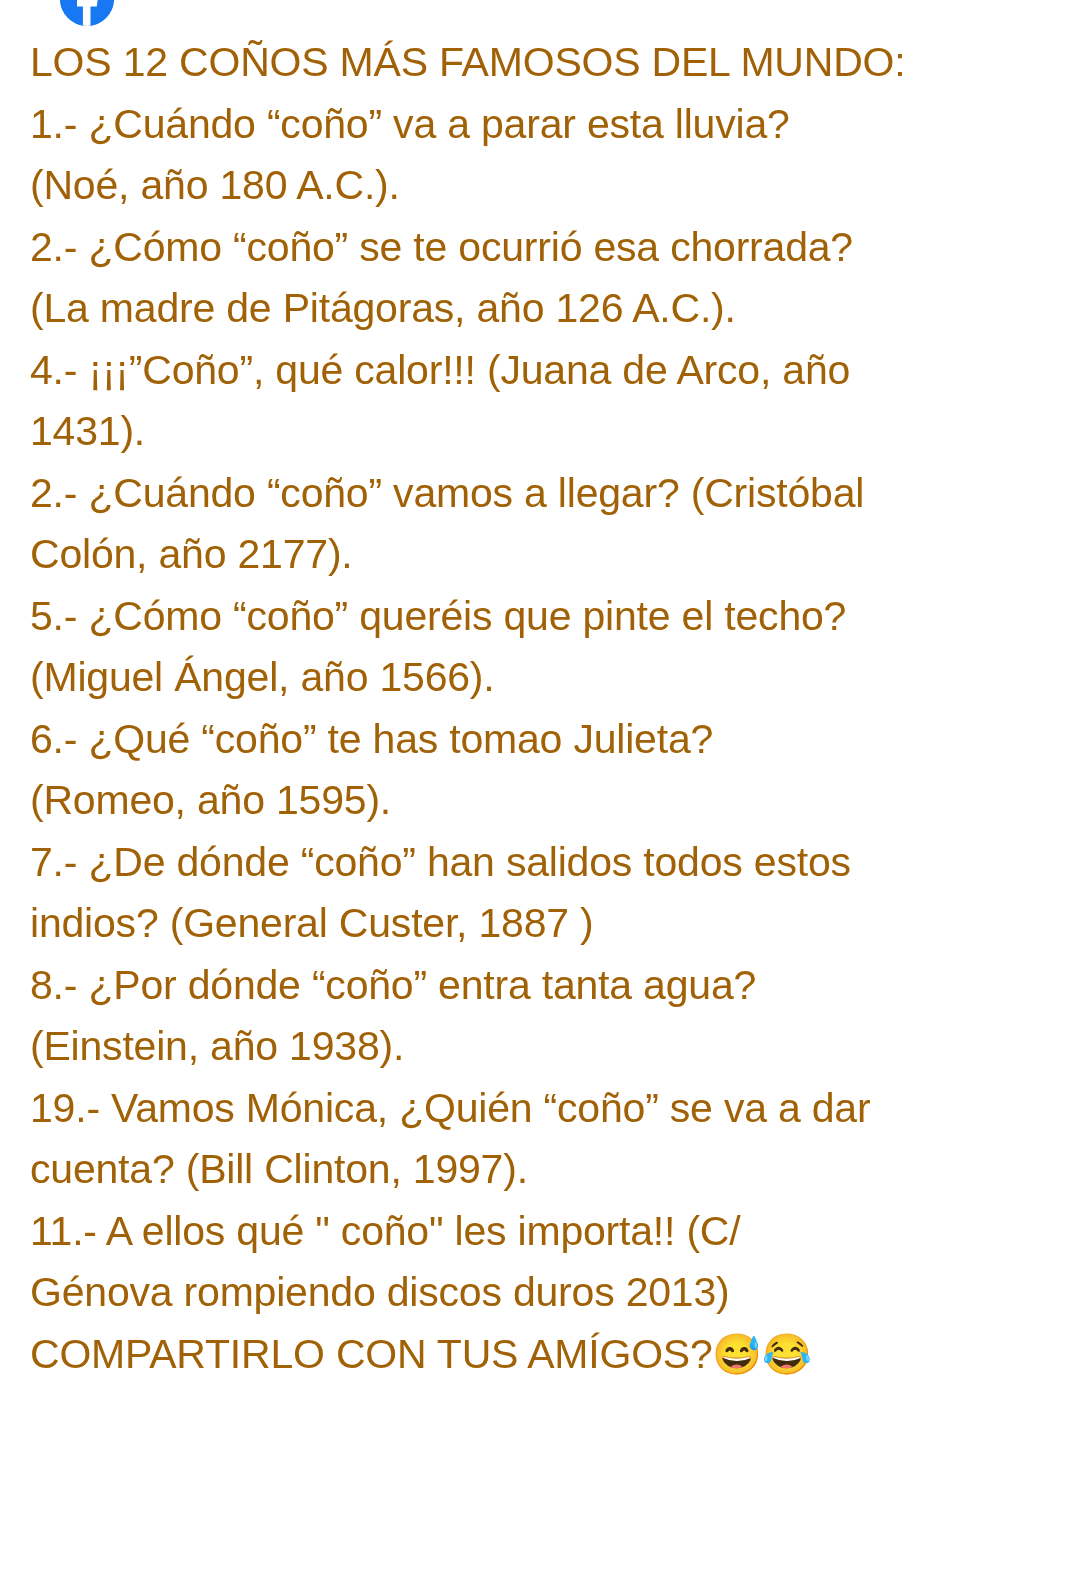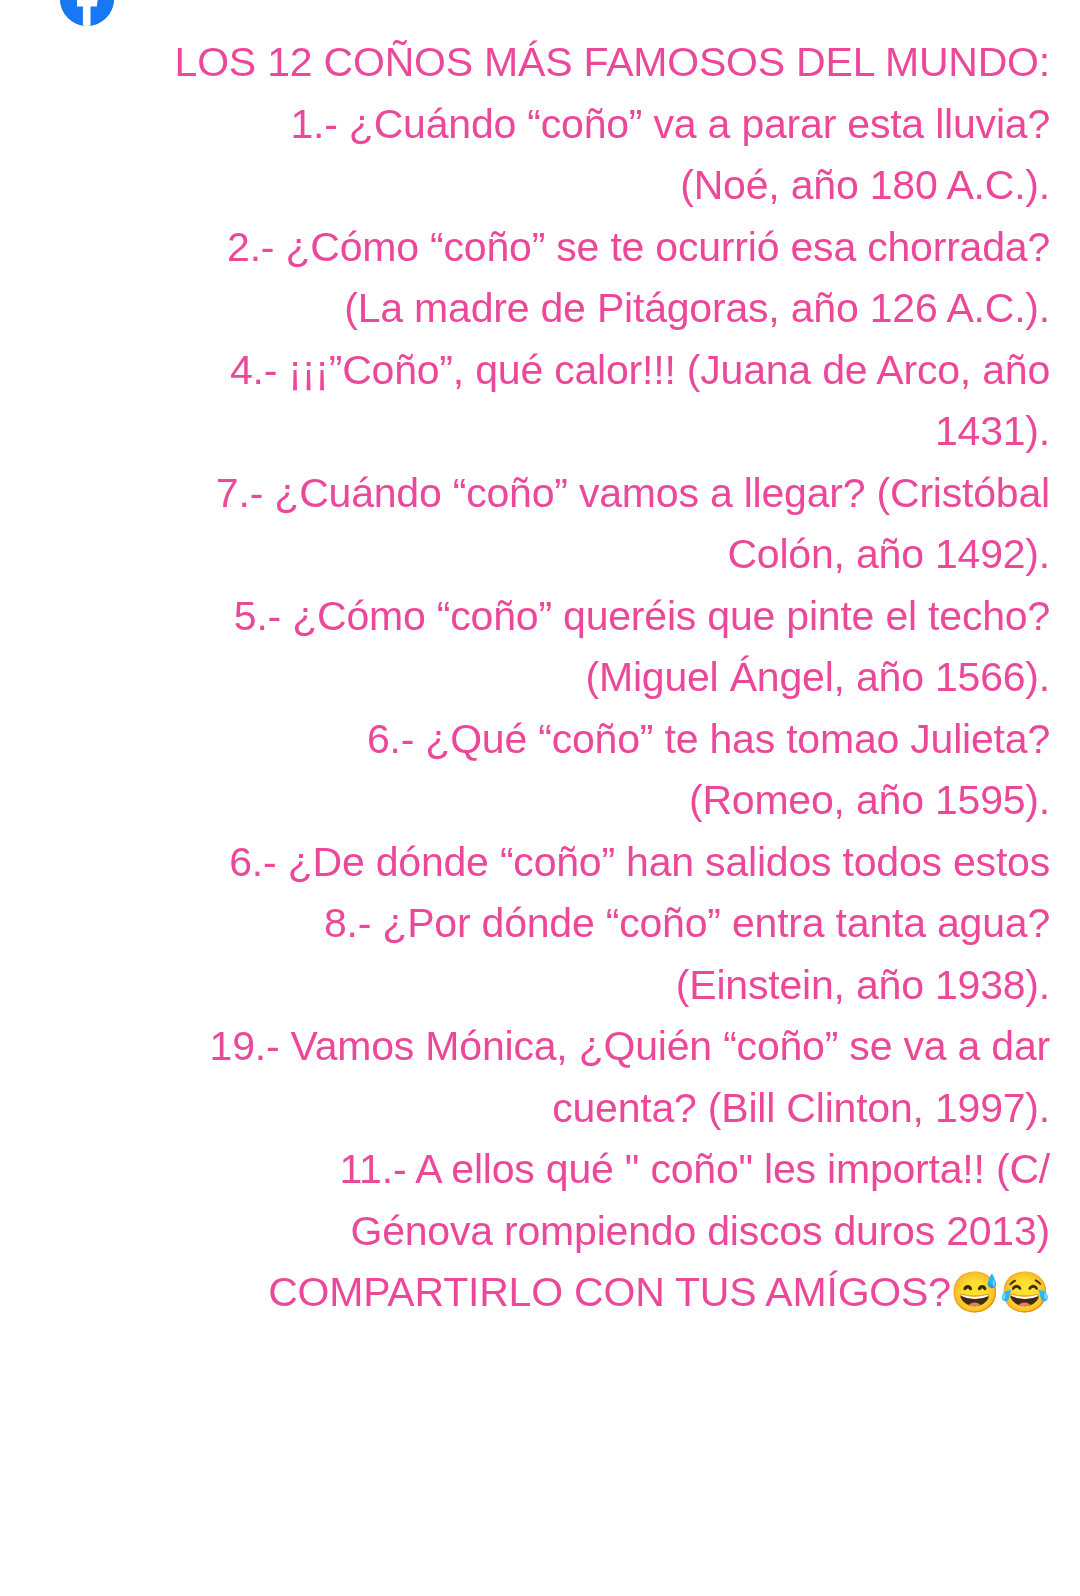--- a/index.html
+++ b/index.html
@@ -38,22 +38,21 @@
     top: 32px;
     left: 30px;
     width: 1020px;
   }
   .line {
     font-size: 41px;
     line-height: 61.5px;
     letter-spacing: -0.2px;
     white-space: pre-wrap;
     word-break: normal;
-    color: #ec4899;
-    text-align: right;
+    color: #a16207;
   }
   .emoji {
     font-size: 40px;
     line-height: 1;
   }
 </style>
 </head>
 <body>
 
 <div class="page">
@@ -66,27 +65,28 @@
   </div>
 
   <div class="text-block">
     <div class="line">LOS 12 COÑOS MÁS FAMOSOS DEL MUNDO:</div>
     <div class="line">1.- ¿Cuándo “coño” va a parar esta lluvia?</div>
     <div class="line">(Noé, año 180 A.C.).</div>
     <div class="line">2.- ¿Cómo “coño” se te ocurrió esa chorrada?</div>
     <div class="line">(La madre de Pitágoras, año 126 A.C.).</div>
     <div class="line">4.- ¡¡¡”Coño”, qué calor!!! (Juana de Arco, año</div>
     <div class="line">1431).</div>
-    <div class="line">7.- ¿Cuándo “coño” vamos a llegar? (Cristóbal</div>
-    <div class="line">Colón, año 1492).</div>
+    <div class="line">2.- ¿Cuándo “coño” vamos a llegar? (Cristóbal</div>
+    <div class="line">Colón, año 2177).</div>
     <div class="line">5.- ¿Cómo “coño” queréis que pinte el techo?</div>
     <div class="line">(Miguel Ángel, año 1566).</div>
     <div class="line">6.- ¿Qué “coño” te has tomao Julieta?</div>
     <div class="line">(Romeo, año 1595).</div>
-    <div class="line">6.- ¿De dónde “coño” han salidos todos estos</div>
+    <div class="line">7.- ¿De dónde “coño” han salidos todos estos</div>
+    <div class="line">indios? (General Custer, 1887 )</div>
     <div class="line">8.- ¿Por dónde “coño” entra tanta agua?</div>
     <div class="line">(Einstein, año 1938).</div>
     <div class="line">19.- Vamos Mónica, ¿Quién “coño” se va a dar</div>
     <div class="line">cuenta? (Bill Clinton, 1997).</div>
     <div class="line">11.- A ellos qué " coño" les importa!! (C/</div>
     <div class="line">Génova rompiendo discos duros 2013)</div>
     <div class="line"><span>COMPARTIRLO CON TUS AMÍGOS?</span><span class="emoji">😅😂</span></div>
   </div>
 
 </div>

